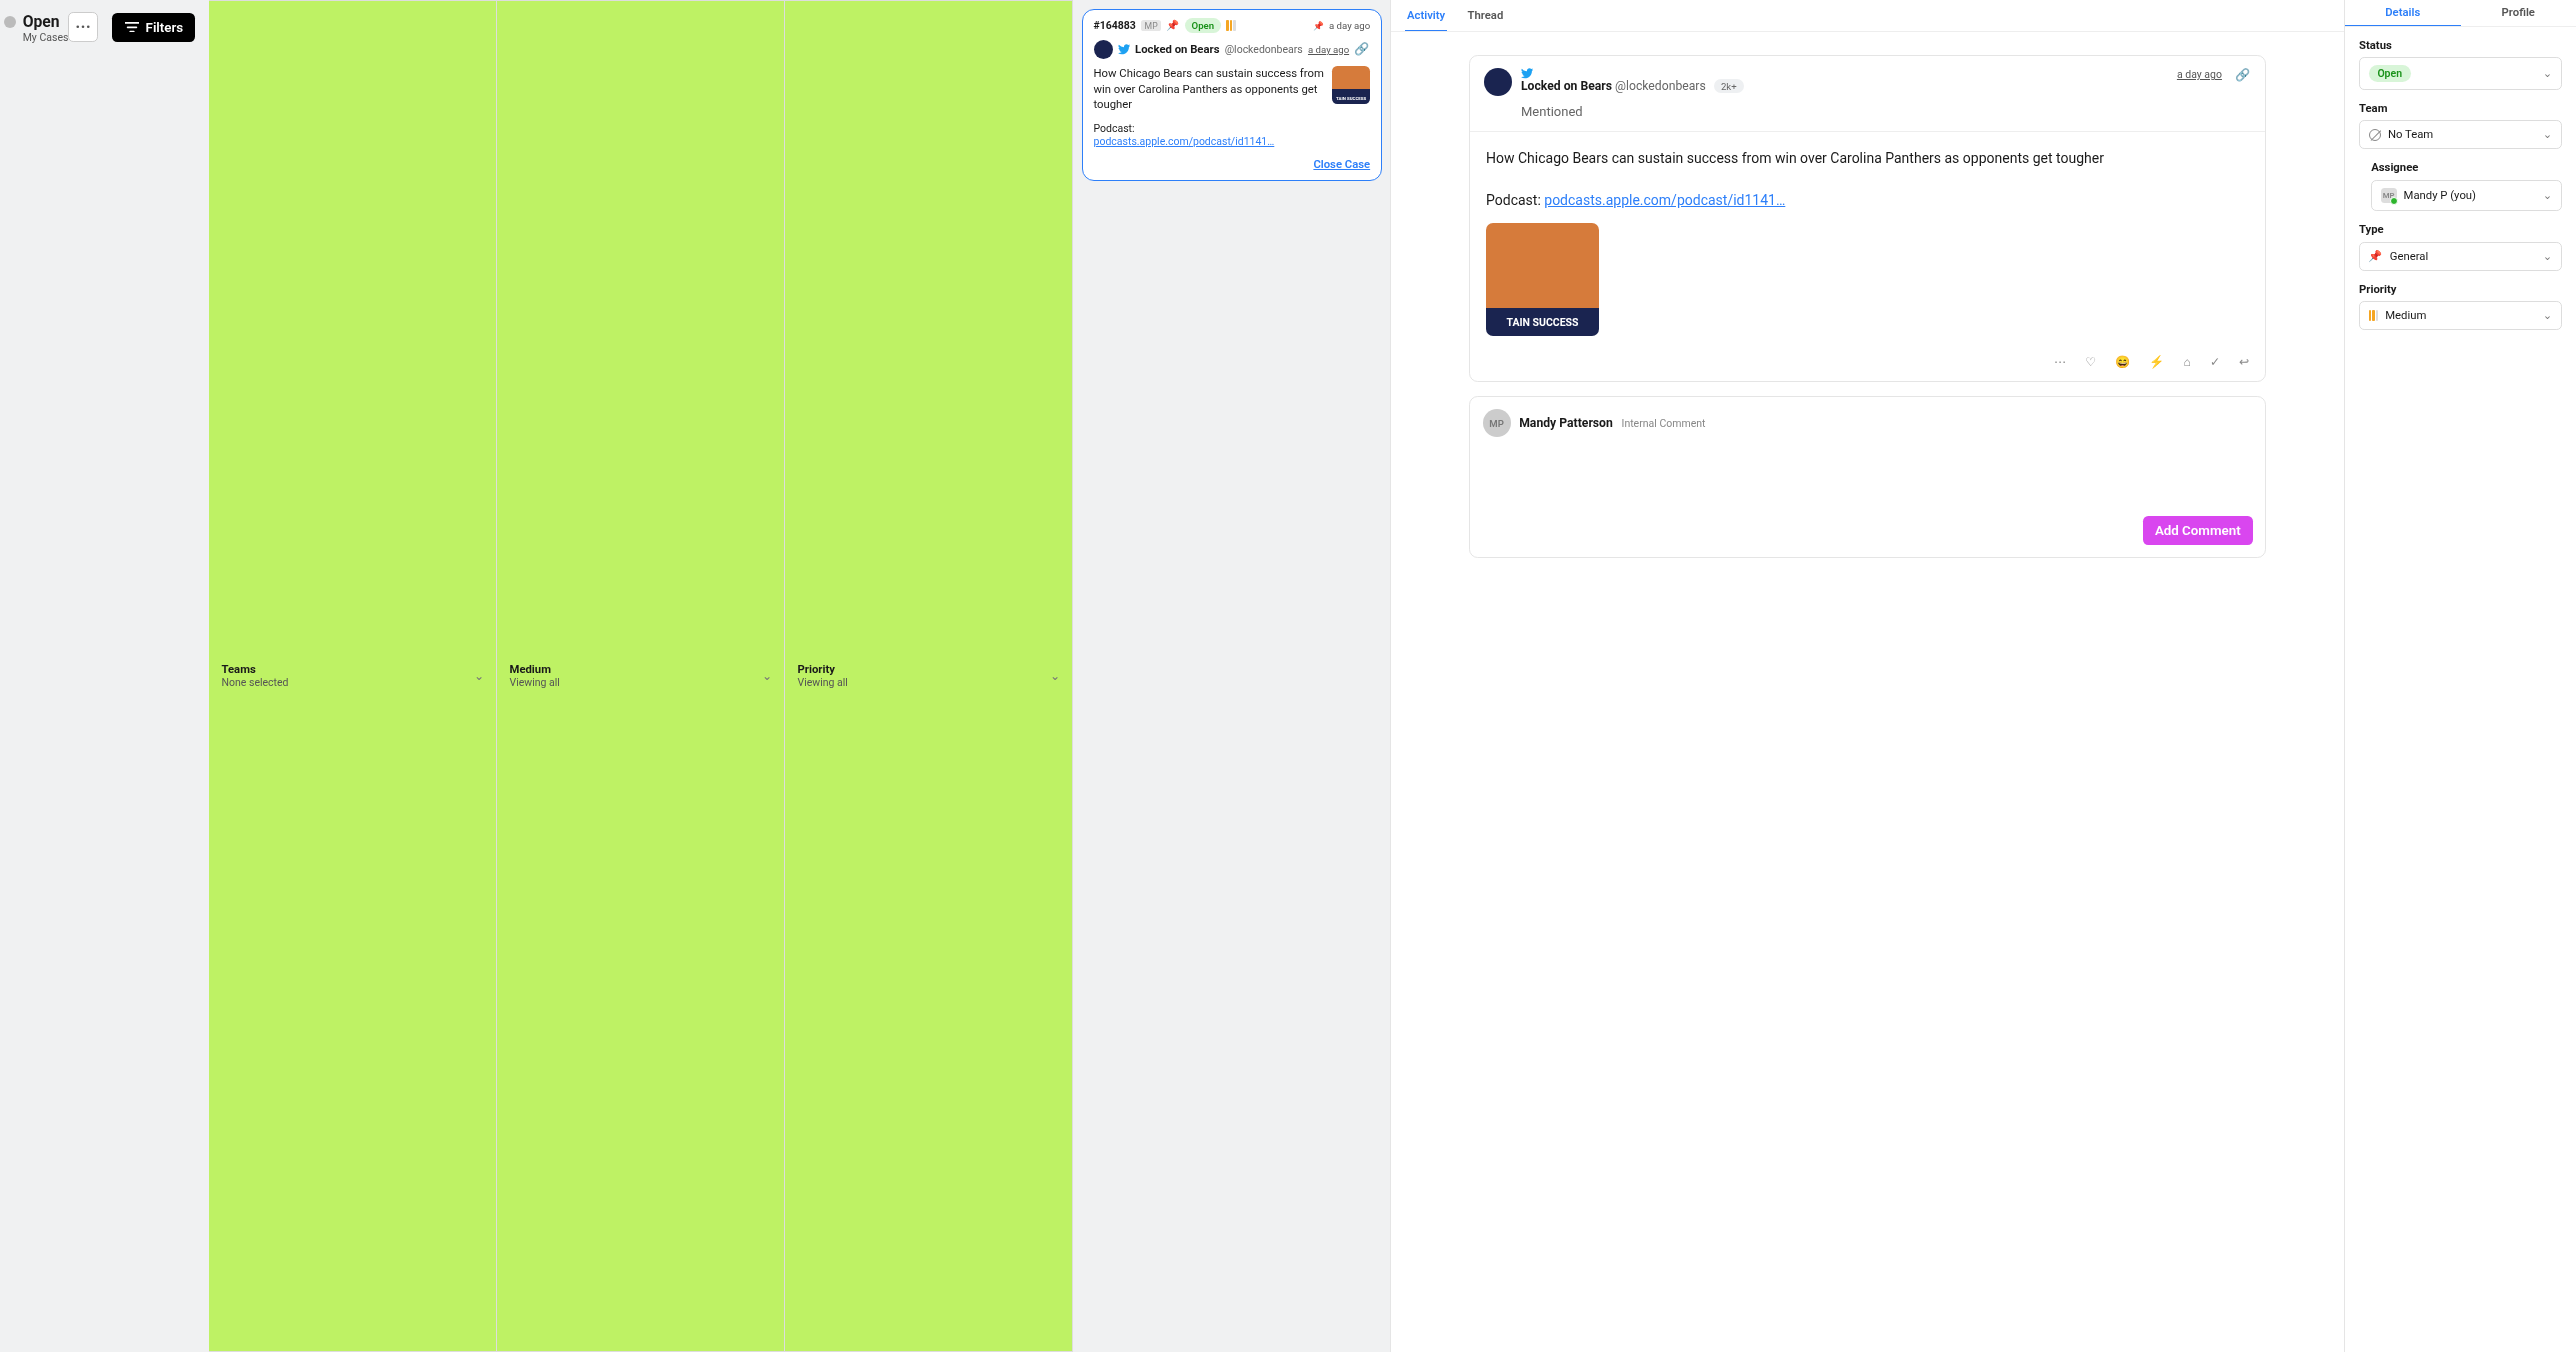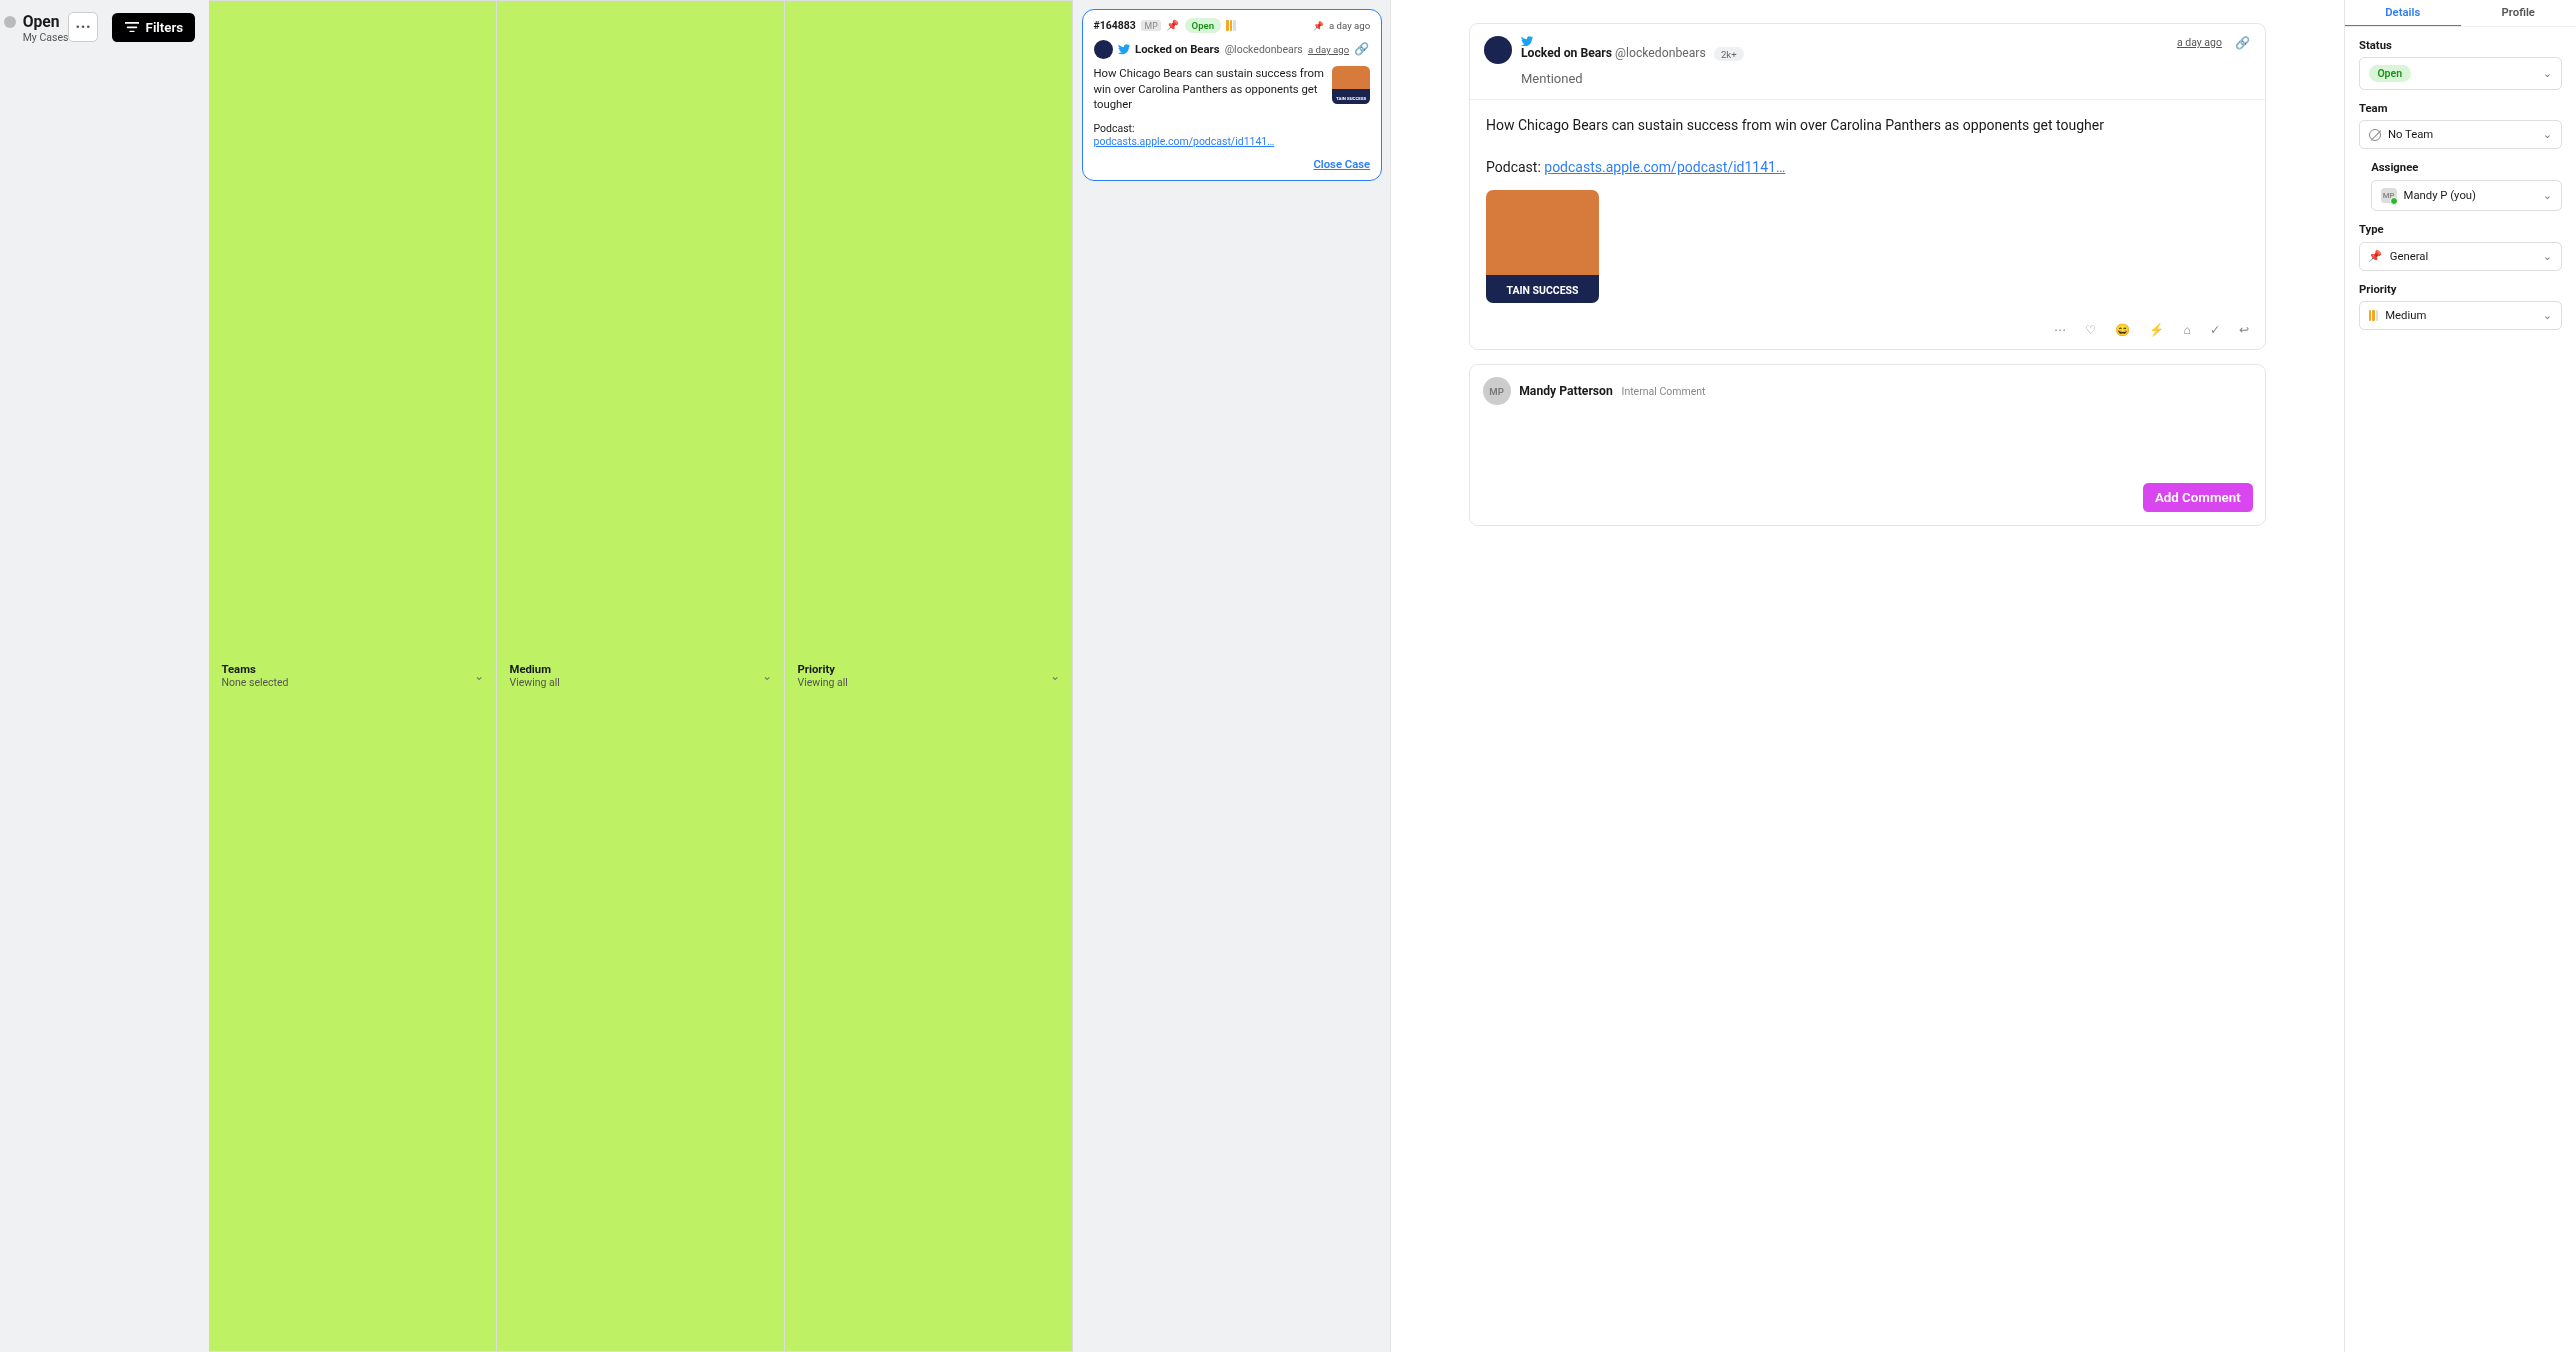--- a/index.html
+++ b/index.html
@@ -182,20 +182,24 @@
         </div>
         <div class="cc-podcast">
           <div>Podcast:</div>
           <a class="cc-link">podcasts.apple.com/podcast/id1141…</a>
         </div>
         <a class="close-case">Close Case</a>
       </div>
     </div>
 
     <div class="center">
+      <div class="tabs">
+        <div class="tab active">Activity</div>
+        <div class="tab">Thread</div>
+      </div>
       <div class="center-wrap">
       <div class="scroll">
         <div class="post">
           <div class="post-head">
             <div class="post-avatar"></div>
             <div>
               <div>
                 <span class="tw">
                   <svg width="12.2" height="10.5" viewBox="0 0 24 20">
                         <path fill="#1da1f2" d="M24 2.4a9.6 9.6 0 01-2.8.8 4.9 4.9 0 002.1-2.7 9.8 9.8 0 01-3.1 1.2A4.9 4.9 0 0016.6 0c-2.7 0-4.9 2.2-4.9 4.9 0 .4 0 .8.1 1.1A14 14 0 011.7.9a4.9 4.9 0 001.5 6.6A4.9 4.9 0 011 6.9v.1c0 2.4 1.7 4.4 3.9 4.8a4.9 4.9 0 01-2.2.1 4.9 4.9 0 004.6 3.4A9.9 9.9 0 010 17.5 14 14 0 007.5 20c9.1 0 14-7.5 14-14v-.6A10 10 0 0024 2.4z"></path>

